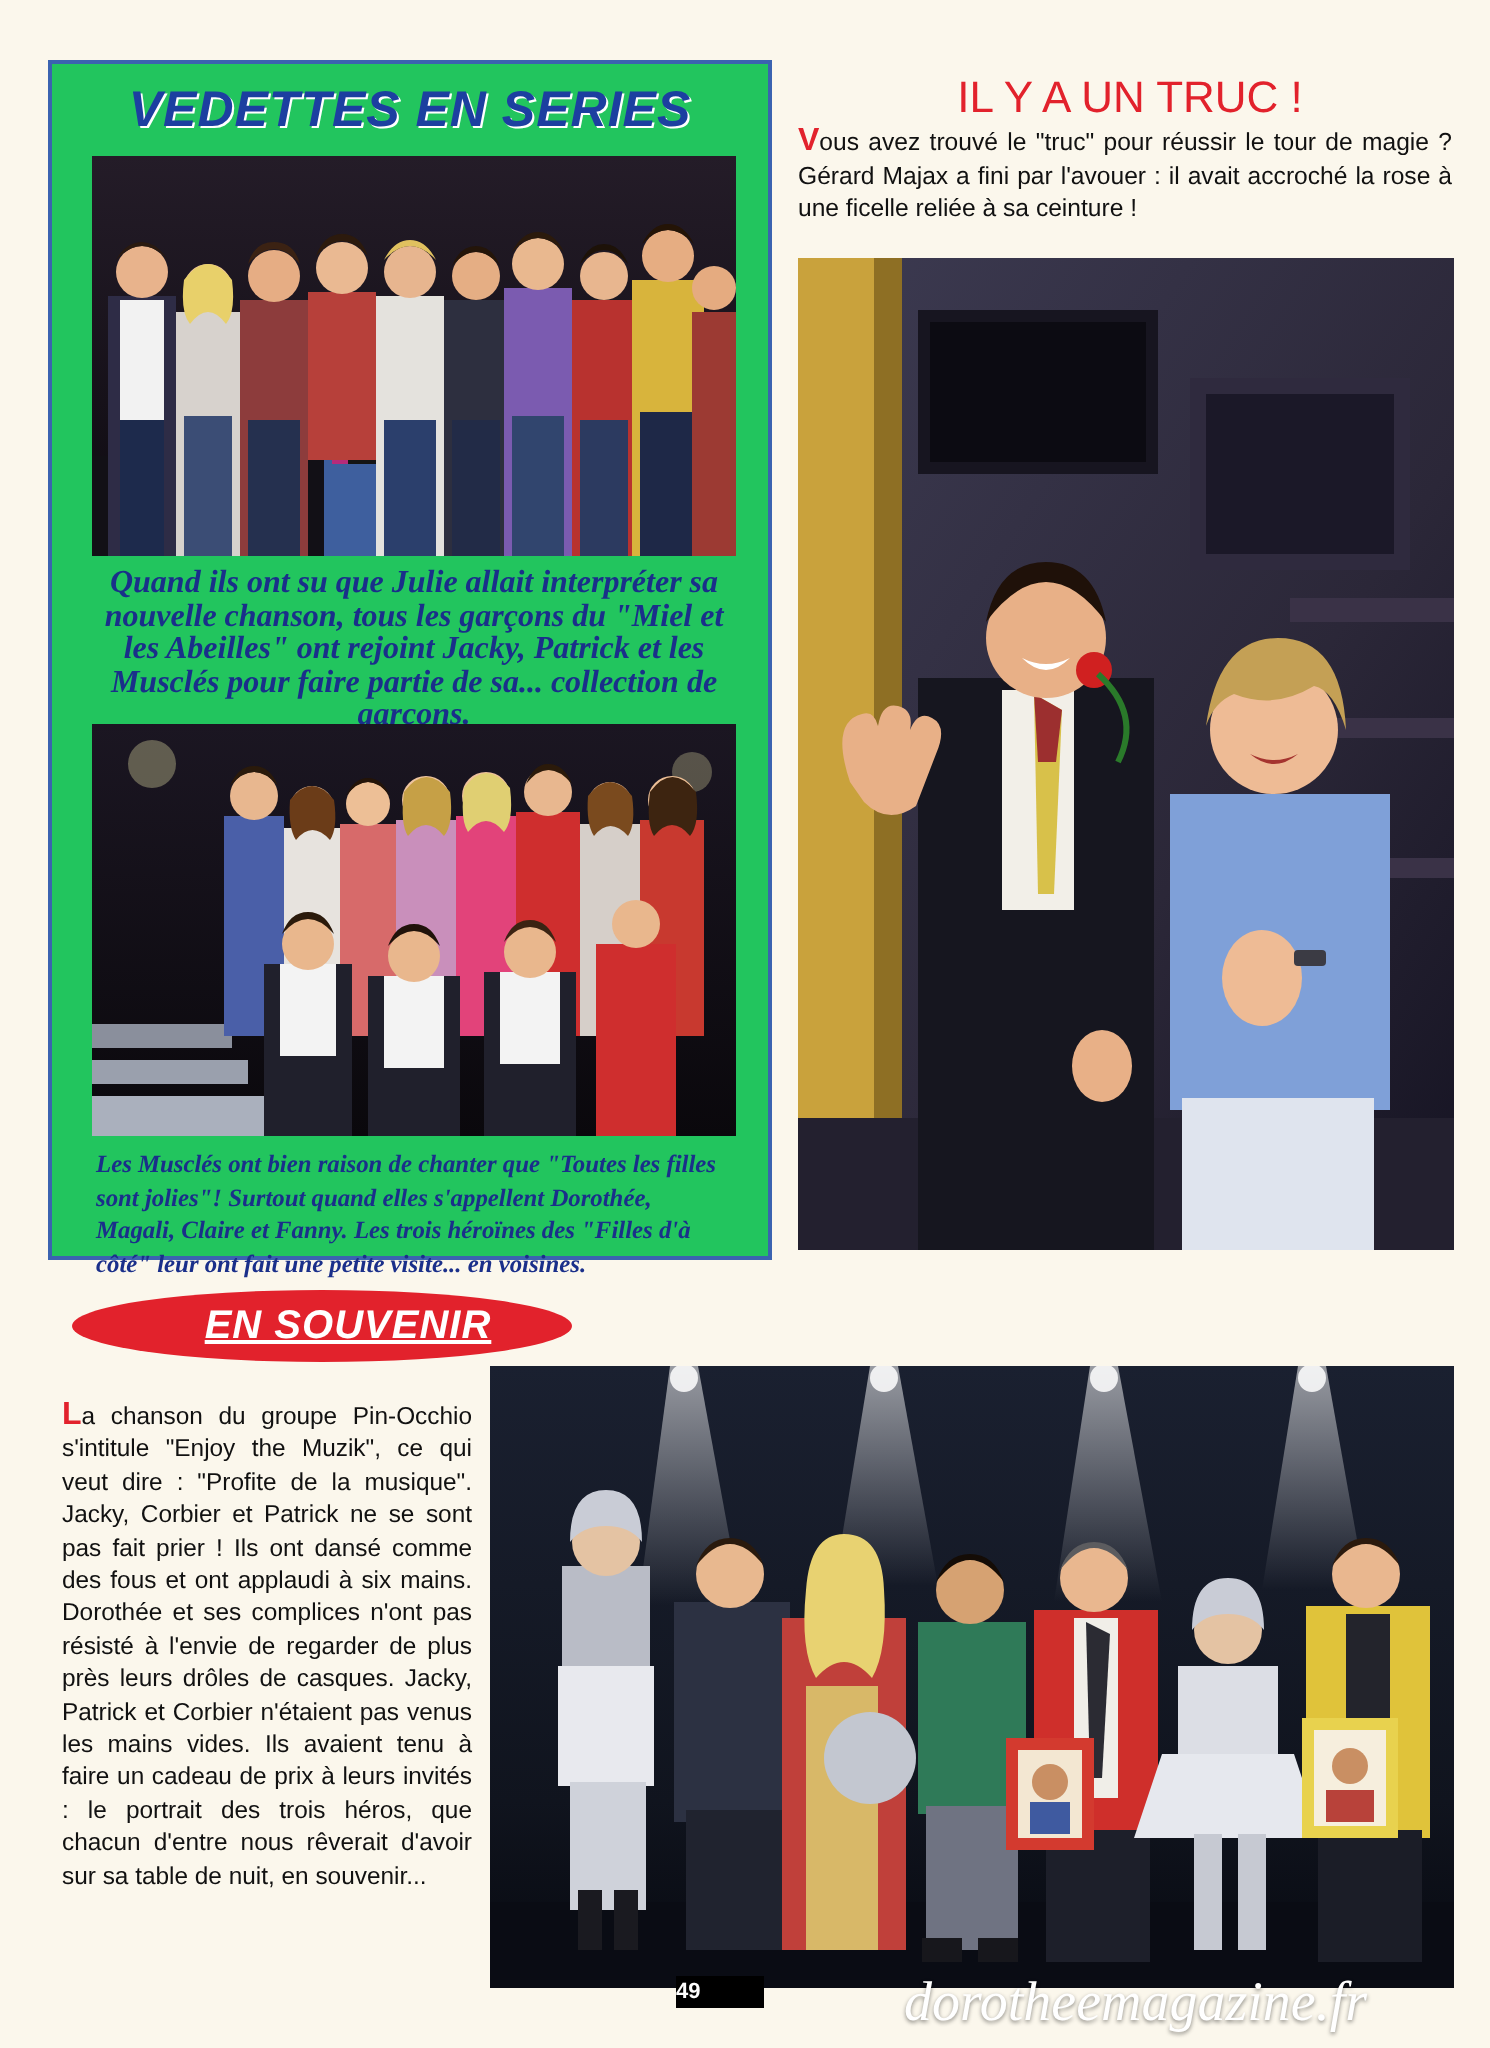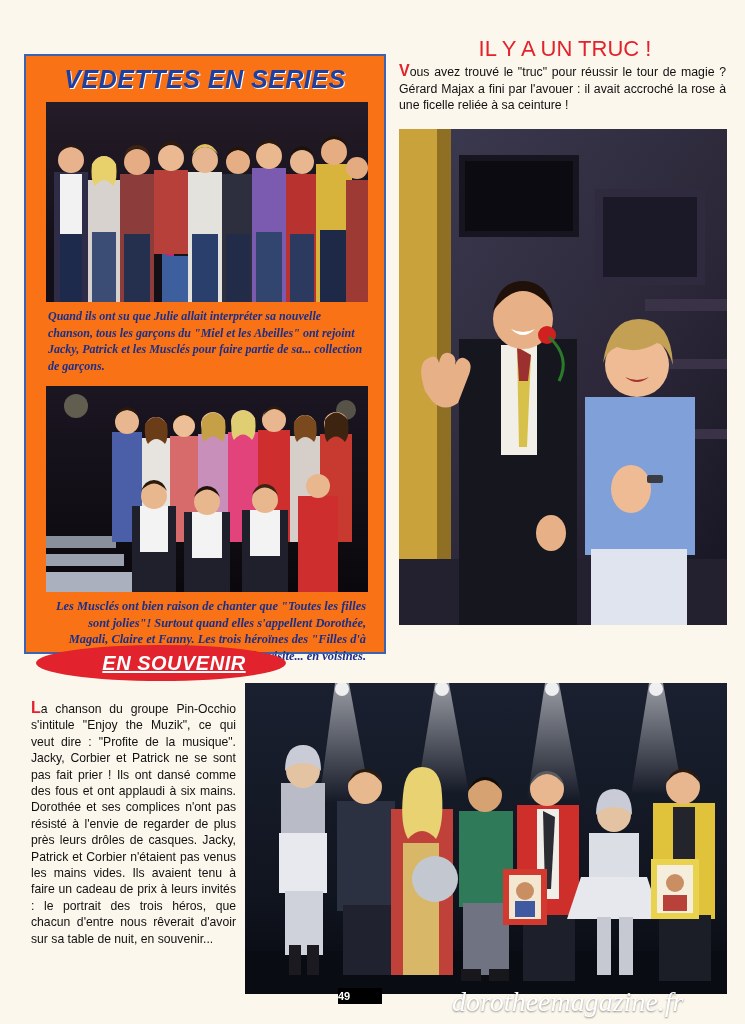--- a/index.html
+++ b/index.html
@@ -12,24 +12,23 @@
   }
   .page{
     position:absolute;inset:0;
     background:#fbf7ec;
   }
 
   
   .vedettes-panel{
     position:absolute;
     left:24px;top:30px;width:362px;height:600px;
-    background:#f97316;
+    background:#22c55e;
     border:2px solid #3b63b0;
     box-sizing:border-box;
-    margin-top:24px;
   }
   .vedettes-title{
     text-align:center;
     color:#1c3fa0;
     font-weight:bold;
     font-style:italic;
     font-size:25px;
     letter-spacing:0.5px;
     margin-top:9px;
     text-shadow:1px 1px 0 #ffffff;
@@ -38,33 +37,34 @@
   .photo{
     position:relative;
     overflow:hidden;
     background:#222;
   }
   .ved-photo1{
     position:absolute;left:20px;top:46px;width:322px;height:200px;
   }
   .ved-caption1{
     position:absolute;left:22px;top:252px;width:318px;
+    text-align:center;
     color:#1a2f8a;
     font-style:italic;
     font-weight:bold;
-    font-size:12px;
+    font-size:16px;
     line-height:16.5px;
     font-family:"Liberation Serif", serif;
   }
   .ved-photo2{
     position:absolute;left:20px;top:330px;width:322px;height:206px;
   }
   .ved-caption2{
     position:absolute;left:22px;top:542px;width:318px;
-    text-align:right;
+    text-align:left;
     color:#1a2f8a;
     font-style:italic;
     font-weight:bold;
     font-size:12.4px;
     line-height:16.5px;
     font-family:"Liberation Serif", serif;
   }
 
   
   .truc-title{

